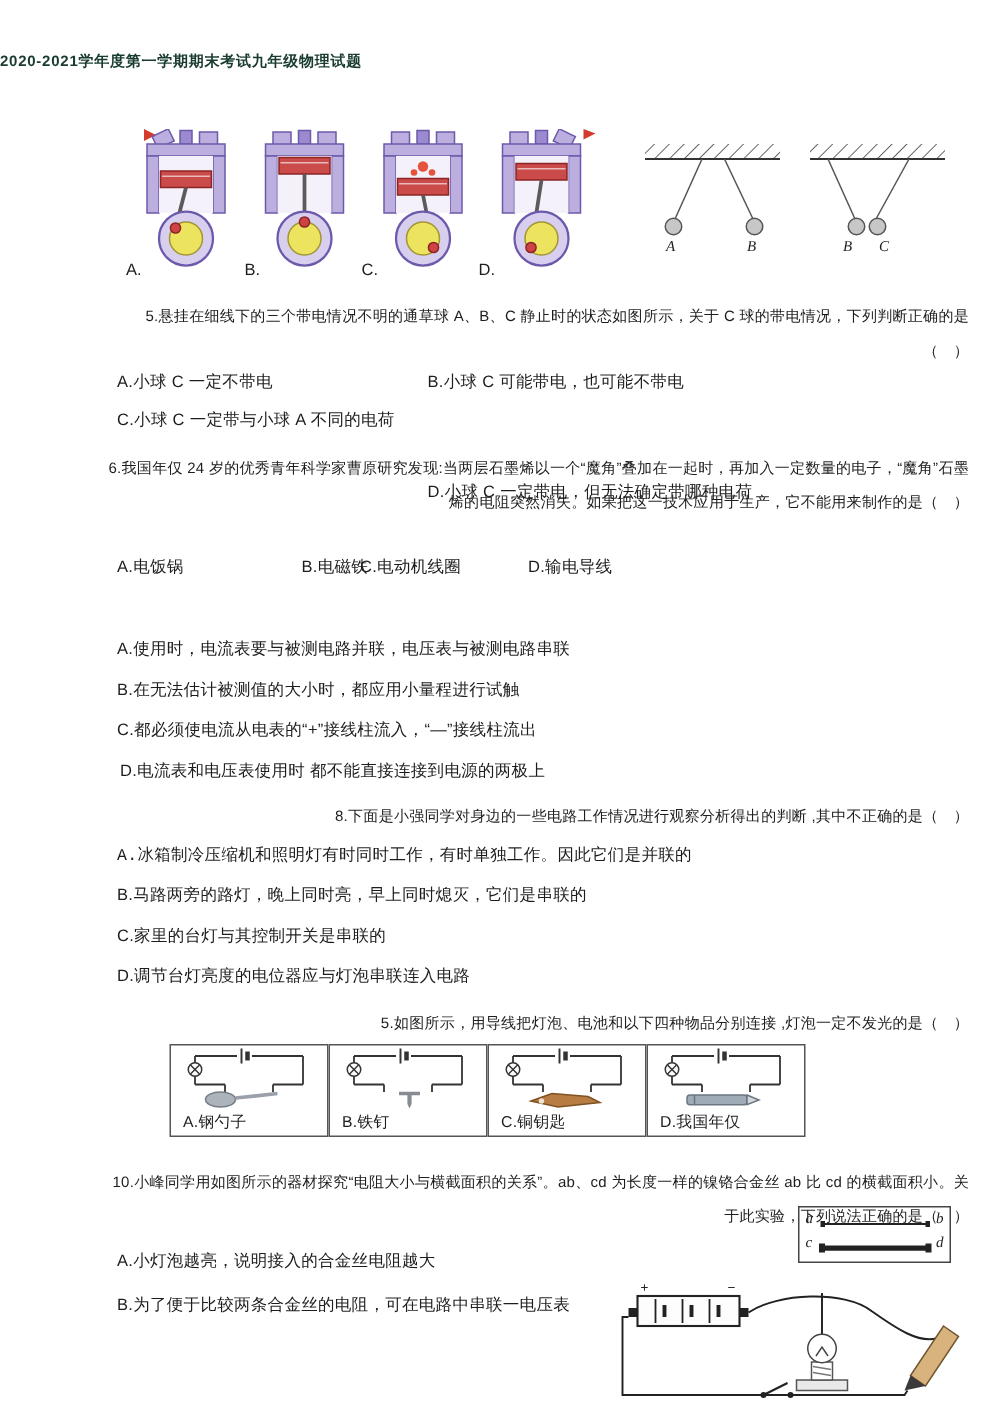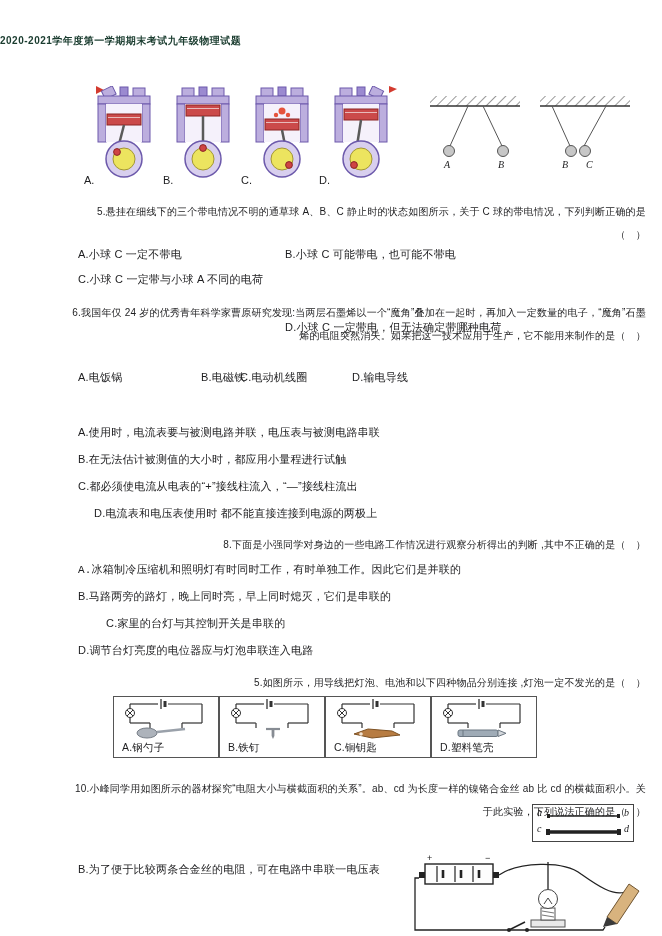--- a/index.html
+++ b/index.html
@@ -140,26 +140,26 @@
 
   <div class="abs stem" style="left:72px;top:301px;width:574px;">6.我国年仅 24 岁的优秀青年科学家曹原研究发现:当两层石墨烯以一个“魔角”叠加在一起时，再加入一定数量的电子，“魔角”石墨烯的电阻突然消失。如果把这一技术应用于生产，它不能用来制作的是（　）</div>
   <div class="abs opt" style="left:78px;top:370px;">A.电饭锅</div>
   <div class="abs opt" style="left:162px;top:370px;padding-left:39px;">B.电磁铁</div>
   <div class="abs opt" style="left:240px;top:370px;">C.电动机线圈</div>
   <div class="abs opt" style="left:352px;top:370px;">D.输电导线</div>
 
   <div class="abs opt" style="left:78px;top:425px;">A.使用时，电流表要与被测电路并联，电压表与被测电路串联</div>
   <div class="abs opt" style="left:78px;top:452px;">B.在无法估计被测值的大小时，都应用小量程进行试触</div>
   <div class="abs opt" style="left:78px;top:479px;">C.都必须使电流从电表的“+”接线柱流入，“—”接线柱流出</div>
-  <div class="abs opt" style="left:94px;top:506px;">D.电流表和电压表使用时 都不能直接连接到电源的两极上</div>
+  <div class="abs opt" style="left:80px;top:506px;">D.电流表和电压表使用时 都不能直接连接到电源的两极上</div>
 
   <div class="abs stem" style="left:72px;top:533px;width:574px;">8.下面是小强同学对身边的一些电路工作情况进行观察分析得出的判断 ,其中不正确的是（　）</div>
   <div class="abs opt" style="left:78px;top:562px;font-family:Liberation Mono, monospace;">A.冰箱制冷压缩机和照明灯有时同时工作，有时单独工作。因此它们是并联的</div>
   <div class="abs opt" style="left:78px;top:589px;">B.马路两旁的路灯，晚上同时亮，早上同时熄灭，它们是串联的</div>
-  <div class="abs opt" style="left:78px;top:616px;margin-left:28px;">C.家里的台灯与其控制开关是串联的</div>
+  <div class="abs opt" style="left:78px;top:616px;">C.家里的台灯与其控制开关是串联的</div>
   <div class="abs opt" style="left:78px;top:643px;">D.调节台灯亮度的电位器应与灯泡串联连入电路</div>
 
   <div class="abs stem" style="left:72px;top:671px;width:574px;">5.如图所示，用导线把灯泡、电池和以下四种物品分别连接 ,灯泡一定不发光的是（　）</div>
   <div class="cellwrap">
 
     <div class="cell" style="left:0;">
       <svg width="104" height="42" viewBox="0 0 104 42">
         <g stroke="#333" stroke-width="1.2" fill="none">
           <line x1="16" y1="7" x2="44" y2="7"></line>
             <line x1="54" y1="7" x2="88" y2="7"></line>
@@ -242,25 +242,26 @@
           <line x1="47" y1="2" x2="47" y2="12" stroke-width="1.3"></line>
             <line x1="51" y1="4" x2="51" y2="10" stroke-width="3"></line>
         </g>
         <circle cx="16" cy="16" r="4.5" fill="#fff" stroke="#333"></circle>
         <line x1="13" y1="13" x2="19" y2="19" stroke="#333"></line>
           <line x1="19" y1="13" x2="13" y2="19" stroke="#333"></line>
         <rect x="26" y="33" width="40" height="6.5" rx="2" fill="#9fabb6" stroke="#6b7681"></rect>
         <polygon points="66,33 74,36.3 66,39.5" fill="#d3d7db" stroke="#6b7681"></polygon>
         <line x1="31" y1="33" x2="31" y2="39.5" stroke="#6b7681"></line>
       </svg>
-      <div class="celllabel">D.塑料笔壳</div>
+      <div class="celllabel">D.我国年仅</div>
     </div>
   </div>
 
   <div class="abs stem" style="left:72px;top:777px;width:574px;">10.小峰同学用如图所示的器材探究“电阻大小与横截面积的关系”。ab、cd 为长度一样的镍铬合金丝 ab 比 cd 的横截面积小。关于此实验，下列说法正确的是（　）</div>
+  <div class="abs opt" style="left:78px;top:833px;">A.小灯泡越亮，说明接入的合金丝电阻越大</div>
   <div class="abs opt" style="left:78px;top:862px;">B.为了便于比较两条合金丝的电阻，可在电路中串联一电压表</div>
 
   <div class="wirebox">
     <svg width="100" height="36" viewBox="0 0 100 36">
       <line x1="16" y1="11" x2="86" y2="11" stroke="#222" stroke-width="1.4"></line>
       <rect x="14" y="9" width="3" height="4" fill="#222"></rect>
         <rect x="84" y="9" width="3" height="4" fill="#222"></rect>
       <line x1="16" y1="27" x2="86" y2="27" stroke="#222" stroke-width="3.5"></line>
       <rect x="13" y="24" width="4" height="6" fill="#222"></rect>
         <rect x="84" y="24" width="4" height="6" fill="#222"></rect>

